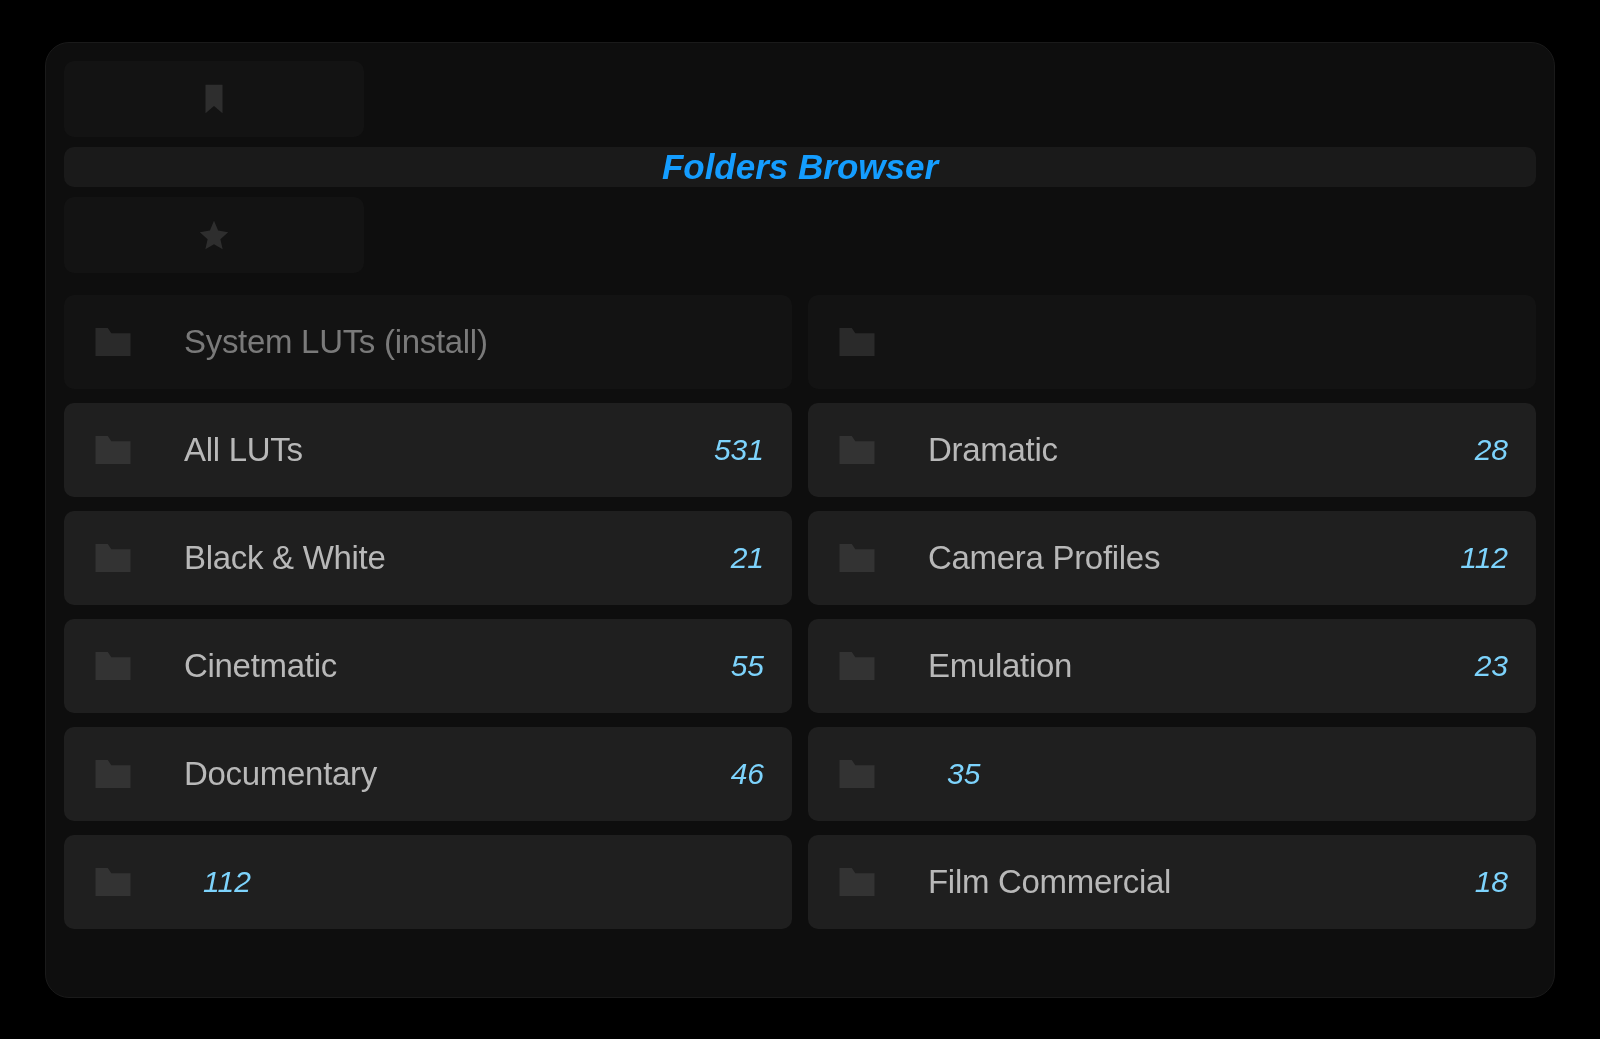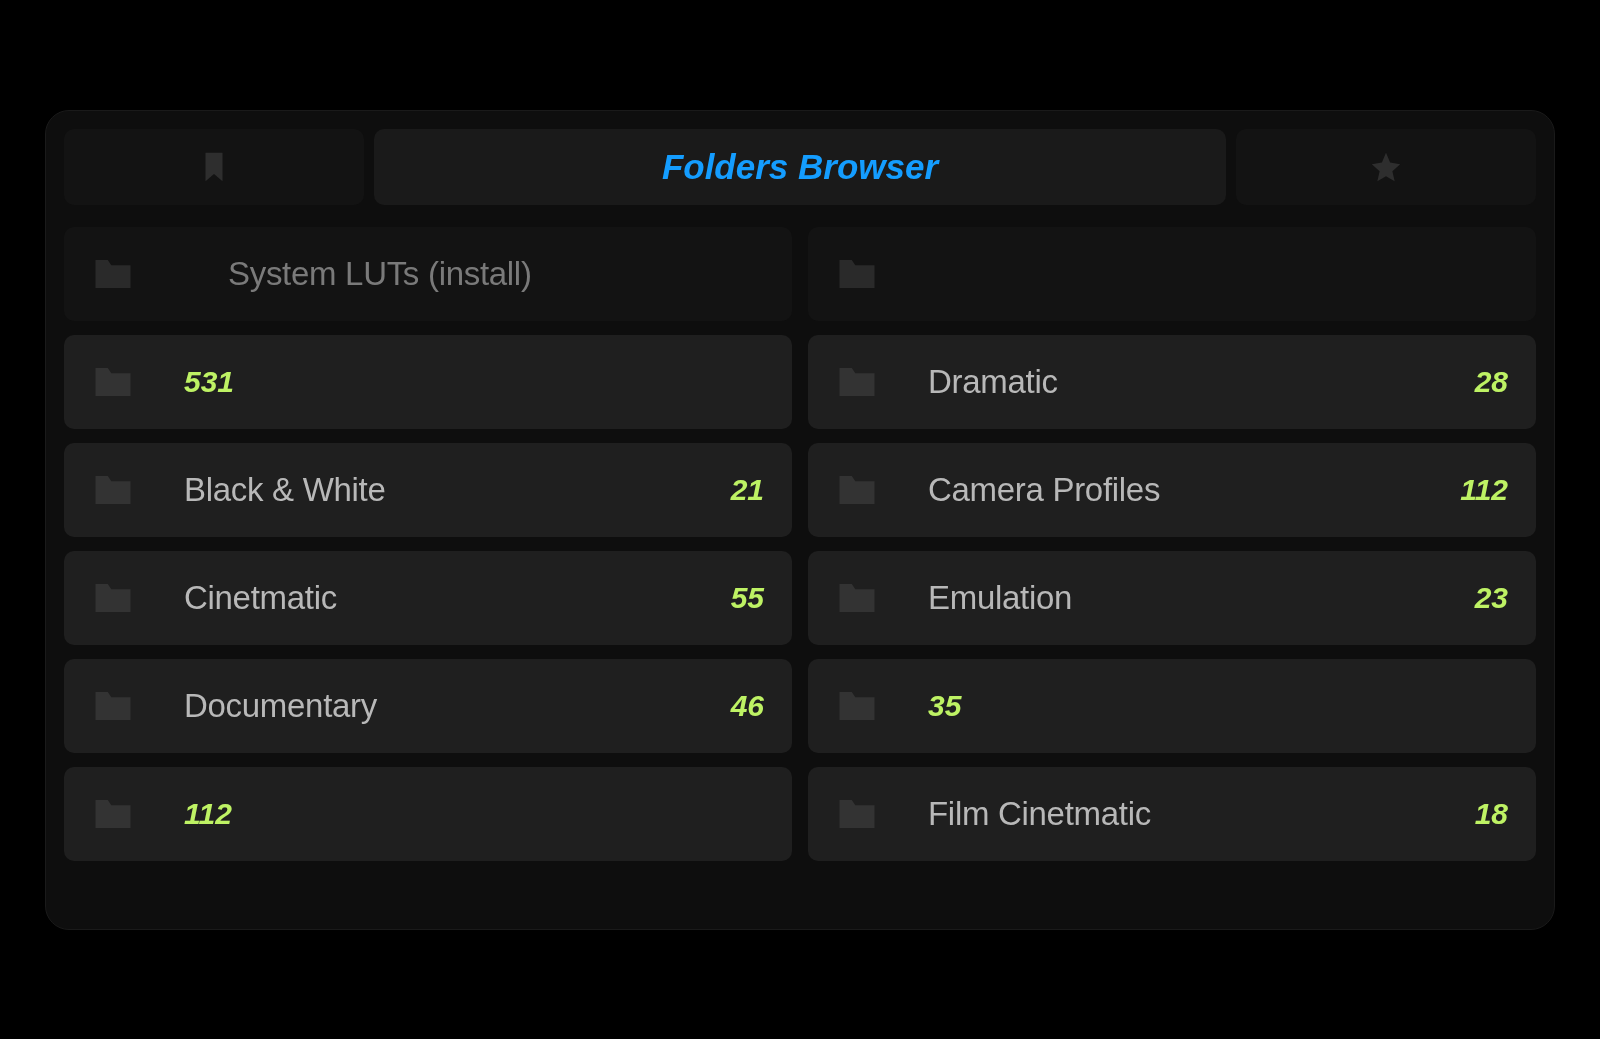--- a/index.html
+++ b/index.html
@@ -24,20 +24,21 @@
       border: 1px solid #1a1a1a;
       border-radius: 24px;
       padding: 18px;
       box-shadow: 0 30px 60px rgba(0,0,0,0.8);
     }
     
     .tab-bar {
       display: flex;
       gap: 10px;
       margin-bottom: 22px;
+      flex-direction: column;
     }
     
     .tab {
       display: flex;
       align-items: center;
       justify-content: center;
       height: 76px;
       border-radius: 10px;
       cursor: pointer;
     }
@@ -79,21 +80,20 @@
       display: flex;
       align-items: center;
       height: 94px;
       border-radius: 10px;
       padding: 0 28px;
       cursor: pointer;
     }
     
     .folder-row.header {
       background: #131313;
-      gap: 44px;
     }
     
     .folder-row.item {
       background: #1f1f1f;
     }
     
     .folder-icon {
       width: 42px;
       height: 36px;
       margin-right: 50px;
@@ -111,22 +111,23 @@
       color: #7a7a7a;
     }
     
     .folder-row.item .folder-label {
       color: #b8b8b8;
     }
     
     .folder-count {
       font-size: 30px;
       font-style: italic;
-      color: #bef264;
-      font-weight: 700;
+      color: #7dd3fc;
+      font-weight: 400;
+      margin-left: 19px;
     }
     
     .bottom-spacer {
       height: 50px;
     }
   </style>
 </head>
 <body>
 
 <div class="window">
@@ -159,20 +160,21 @@
     <div class="folder-row header">
       <svg class="folder-icon" viewBox="0 0 24 20" fill="#2a2a2a">
         <path d="M2 2h7l2 3h11v13H2V2z"></path>
       </svg>
     </div>
 
     <div class="folder-row item">
       <svg class="folder-icon" viewBox="0 0 24 20" fill="#333333">
         <path d="M2 2h7l2 3h11v13H2V2z"></path>
       </svg>
+      <span class="folder-label">All LUTs</span>
       <span class="folder-count">531</span>
     </div>
 
     <div class="folder-row item">
       <svg class="folder-icon" viewBox="0 0 24 20" fill="#333333">
         <path d="M2 2h7l2 3h11v13H2V2z"></path>
       </svg>
       <span class="folder-label">Dramatic</span>
       <span class="folder-count">28</span>
     </div>
@@ -228,21 +230,21 @@
       <svg class="folder-icon" viewBox="0 0 24 20" fill="#333333">
         <path d="M2 2h7l2 3h11v13H2V2z"></path>
       </svg>
       <span class="folder-count">112</span>
     </div>
 
     <div class="folder-row item">
       <svg class="folder-icon" viewBox="0 0 24 20" fill="#333333">
         <path d="M2 2h7l2 3h11v13H2V2z"></path>
       </svg>
-      <span class="folder-label">Film Cinetmatic</span>
+      <span class="folder-label">Film Commercial</span>
       <span class="folder-count">18</span>
     </div>
 
   </div>
 
   <div class="bottom-spacer"></div>
 
 </div>
 
 </body></html>

